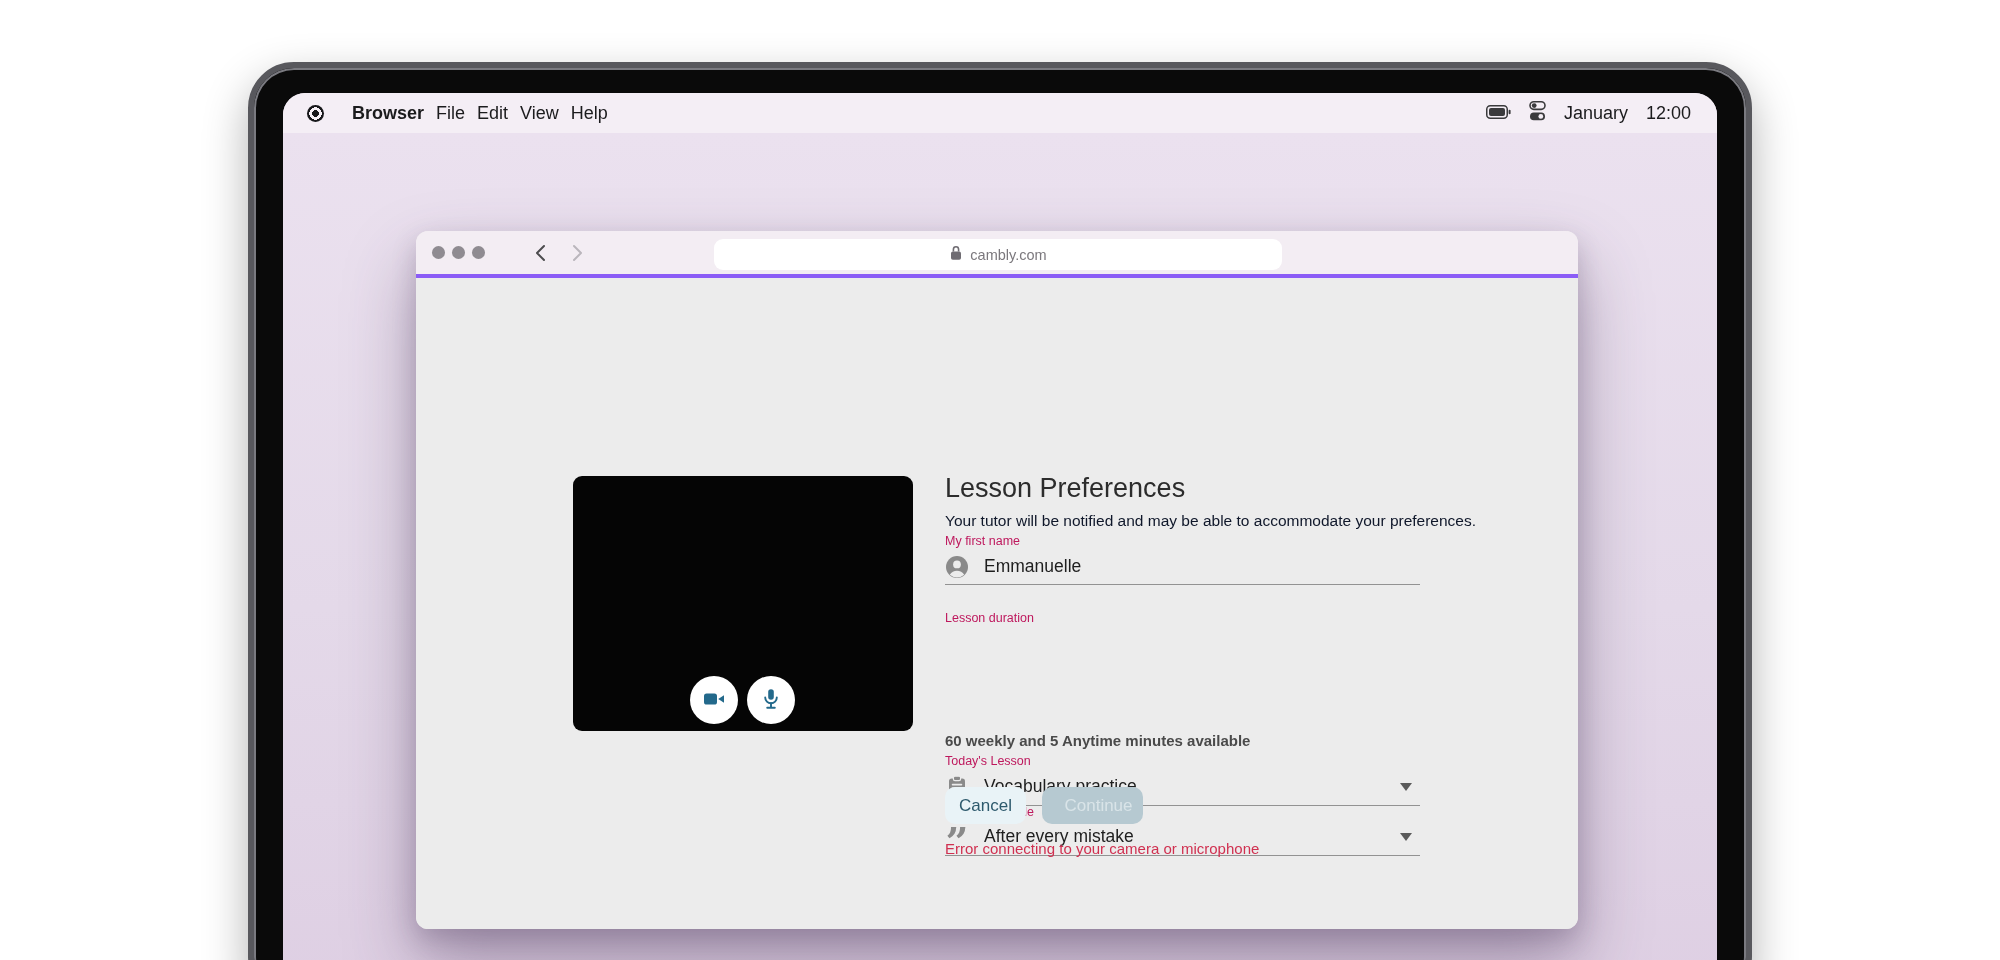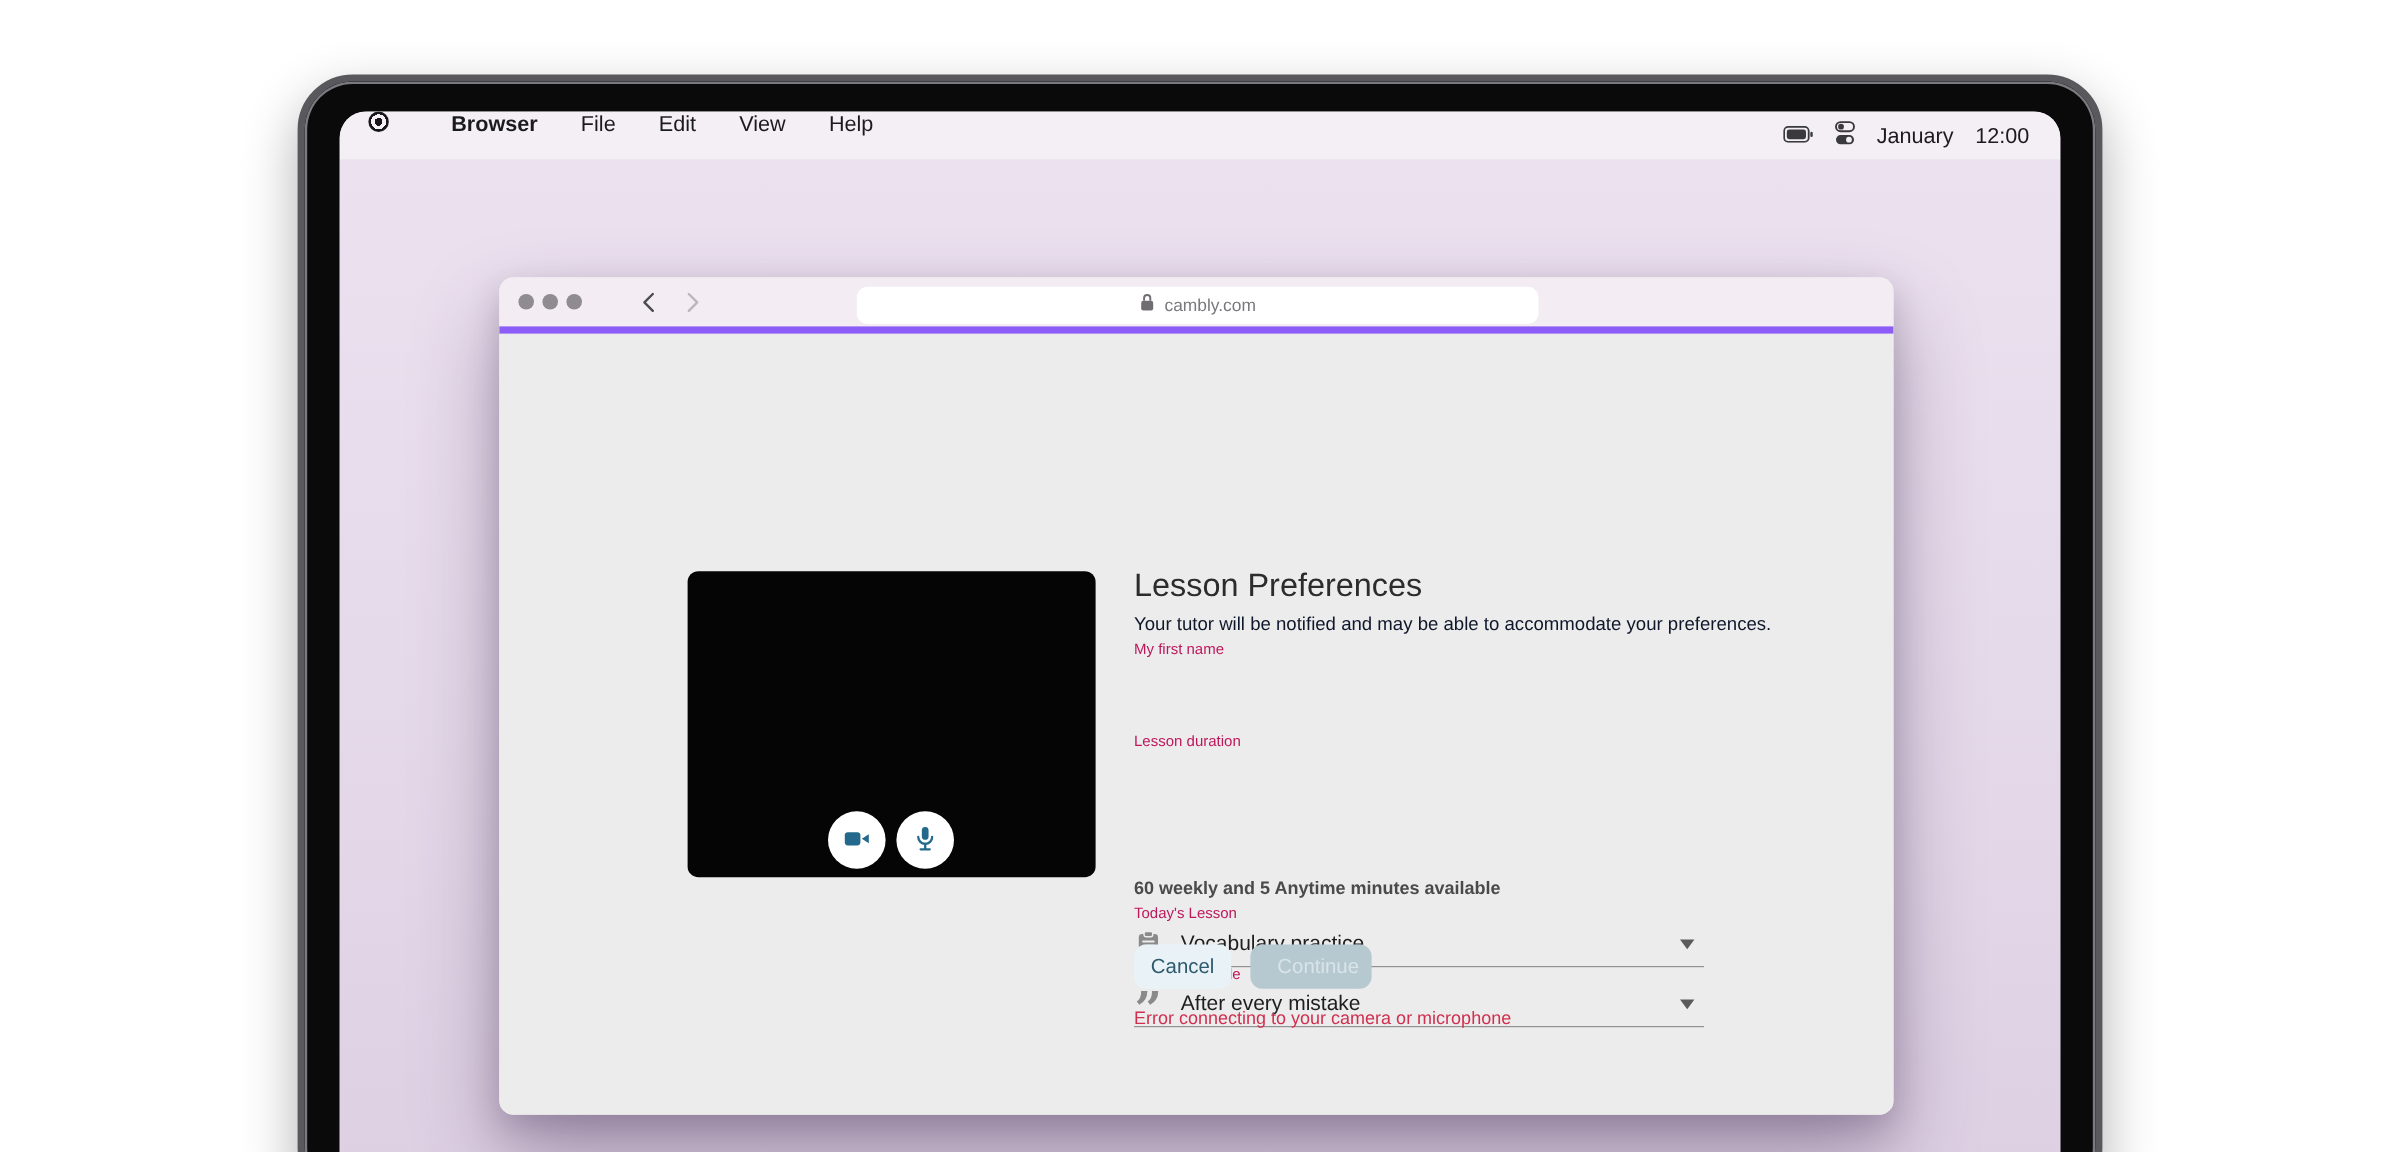--- a/index.html
+++ b/index.html
@@ -10,38 +10,38 @@
   
   .device { position:absolute; left:248px; top:62px; width:1504px; height:940px;
             background:#0a0a0a; border-radius:46px;
             border:6px solid #58585d;
             box-shadow: inset 0 0 0 2px #7a7a80, 0 18px 45px rgba(0,0,0,.30); }
   .screen { position:absolute; left:29px; top:25px; right:29px; bottom:0;
             border-radius:22px 22px 0 0; overflow:hidden; background:#e6dcea; }
 
   
   .menubar { position:absolute; left:0; top:0; right:0; height:40px; background:#f4eef5;
-             display:flex; padding:0 26px 0 24px; gap:36px;
+             display:flex; align-items:center; padding:0 26px 0 24px; gap:12px;
              color:#1b1b1d; font-size:18px; }
   .sys-logo { width:17px; height:17px; border-radius:50%; flex:0 0 auto;
               background:radial-gradient(circle,#17171a 0 27%,#f6f0f6 27% 52%,#17171a 52% 100%); }
   .menu-app { font-weight:700; margin-left:16px; }
   .menu-item { cursor:default; }
   .menubar-right { margin-left:auto; display:flex; align-items:center; gap:18px; }
 
   
   .desktop { position:absolute; left:0; top:40px; right:0; bottom:0;
              background:linear-gradient(180deg,#ebe1ef 0%,#e4d9e9 55%,#decfe3 100%); }
 
   
   .window { position:absolute; left:133px; top:98px; width:1162px; height:698px;
             border-radius:12px; overflow:hidden; background:#ececec;
             box-shadow:0 35px 70px rgba(70,50,85,.40), 0 10px 25px rgba(70,50,85,.22); }
   .titlebar { position:absolute; left:0; top:0; right:0; height:47px; background:#f3edf3;
-              border-bottom:6px solid #8b5cf6; display:flex; align-items:center; }
+              border-bottom:4px solid #8b5cf6; display:flex; align-items:center; }
   .traffic { display:flex; gap:7px; margin-left:16px; }
   .traffic .dot { width:13px; height:13px; border-radius:50%; background:#8f8b91; }
   .nav-arrows { display:flex; gap:20px; margin-left:48px; }
   .nav-arrows svg { display:block; }
   .urlbar { position:absolute; left:298px; top:8px; width:568px; height:31px; background:#ffffff;
             border-radius:9px; display:flex; align-items:center; justify-content:center; gap:7px; }
   .url-text { font-size:14.5px; color:#7b787d; }
 
   .content { position:absolute; left:0; top:48px; right:0; bottom:0; background:#ececec; }
 
@@ -170,20 +170,30 @@
                   </svg>
                 </span>
               </button>
             </div>
 
             <div class="panel">
               <h1>Lesson Preferences</h1>
               <div class="subtitle">Your tutor will be notified and may be able to accommodate your preferences.</div>
 
               <div class="f-label lbl-name">My first name</div>
+              <div class="f-row row-name">
+                <span class="icon-24">
+                  <svg width="24" height="24" viewBox="0 0 24 24">
+                    <circle cx="12" cy="12" r="11" fill="#8a8a8a"></circle>
+                    <circle cx="12" cy="9.4" r="3.9" fill="#ececec"></circle>
+                    <path d="M4.8 19.8 a8.4 8.4 0 0 1 14.4 0 a11 11 0 0 1 -14.4 0 Z" fill="#ececec"></path>
+                  </svg>
+                </span>
+                <span class="f-value">Emmanuelle</span>
+              </div>
 
               <div class="f-label lbl-dur">Lesson duration</div>
               <div class="helper">60 weekly and 5 Anytime minutes available</div>
 
               <div class="f-label lbl-les">Today's Lesson</div>
               <div class="f-row row-les">
                 <span class="icon-24">
                   <svg width="24" height="24" viewBox="0 0 24 24">
                     <rect x="4" y="3.4" width="16" height="18.4" rx="2.8" fill="#8a8a8a"></rect>
                     <rect x="8.4" y="1.2" width="7.2" height="4.4" rx="1.6" fill="#8a8a8a" stroke="#ececec" stroke-width="1.2"></rect>

